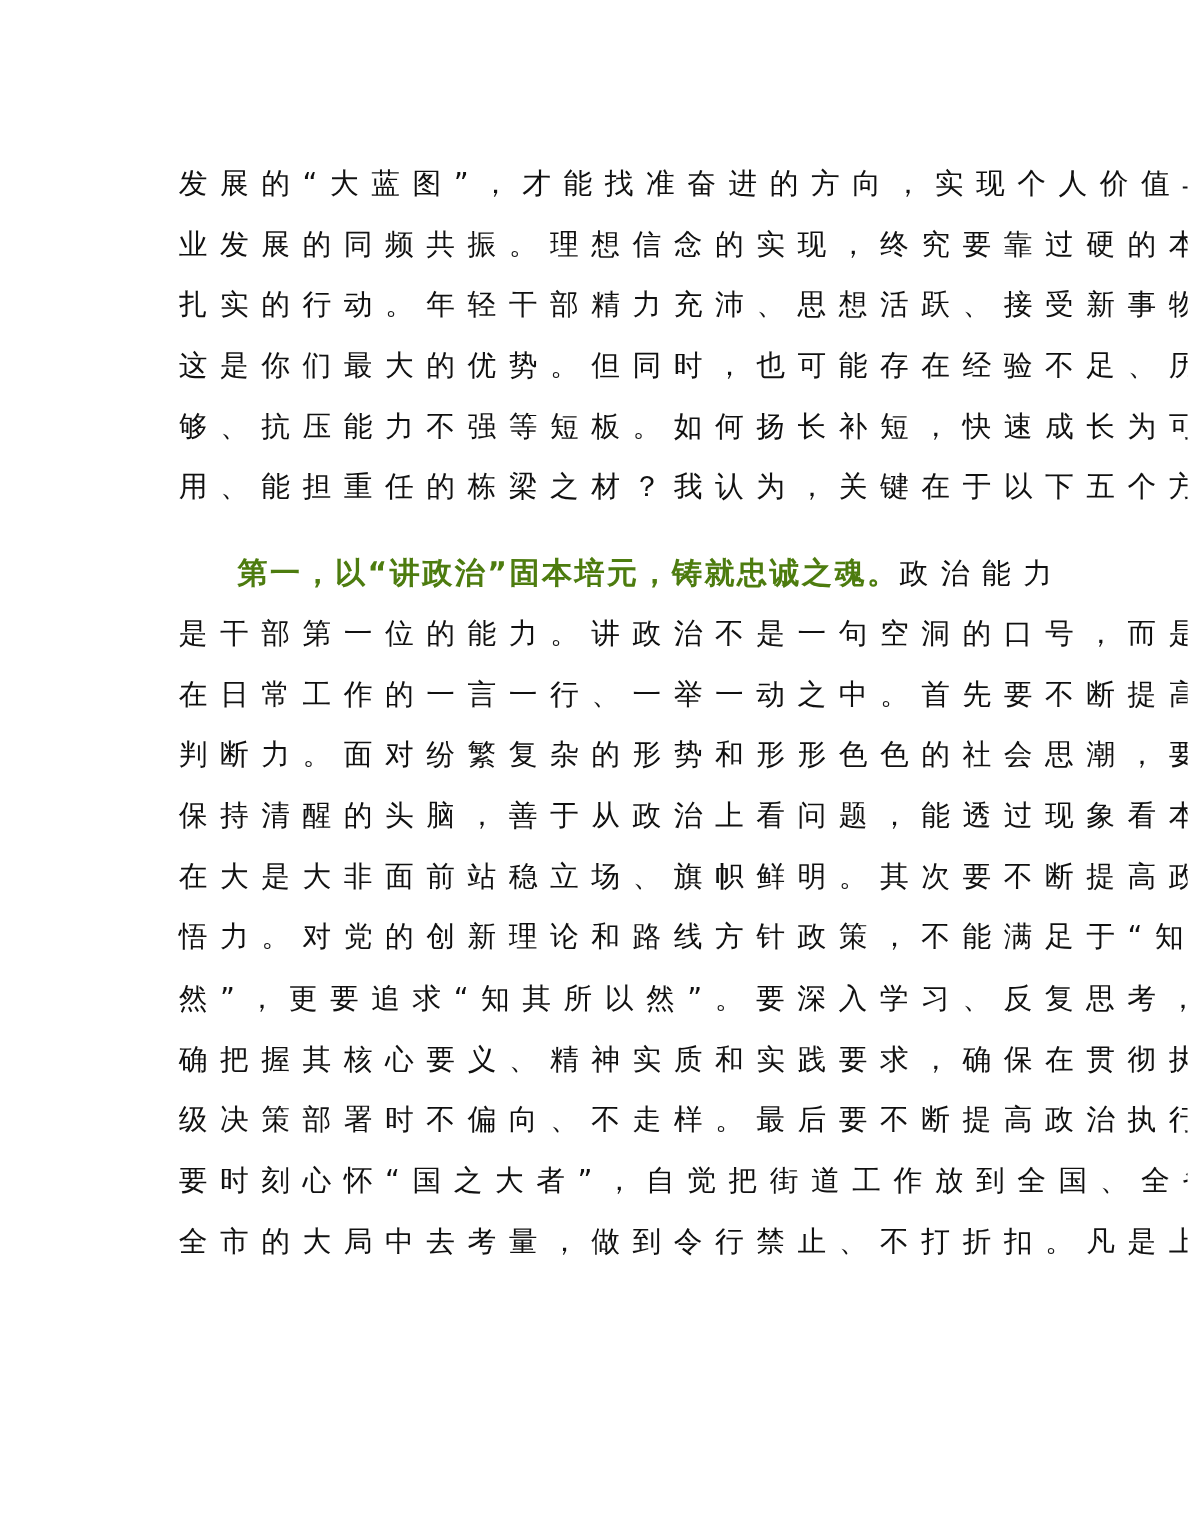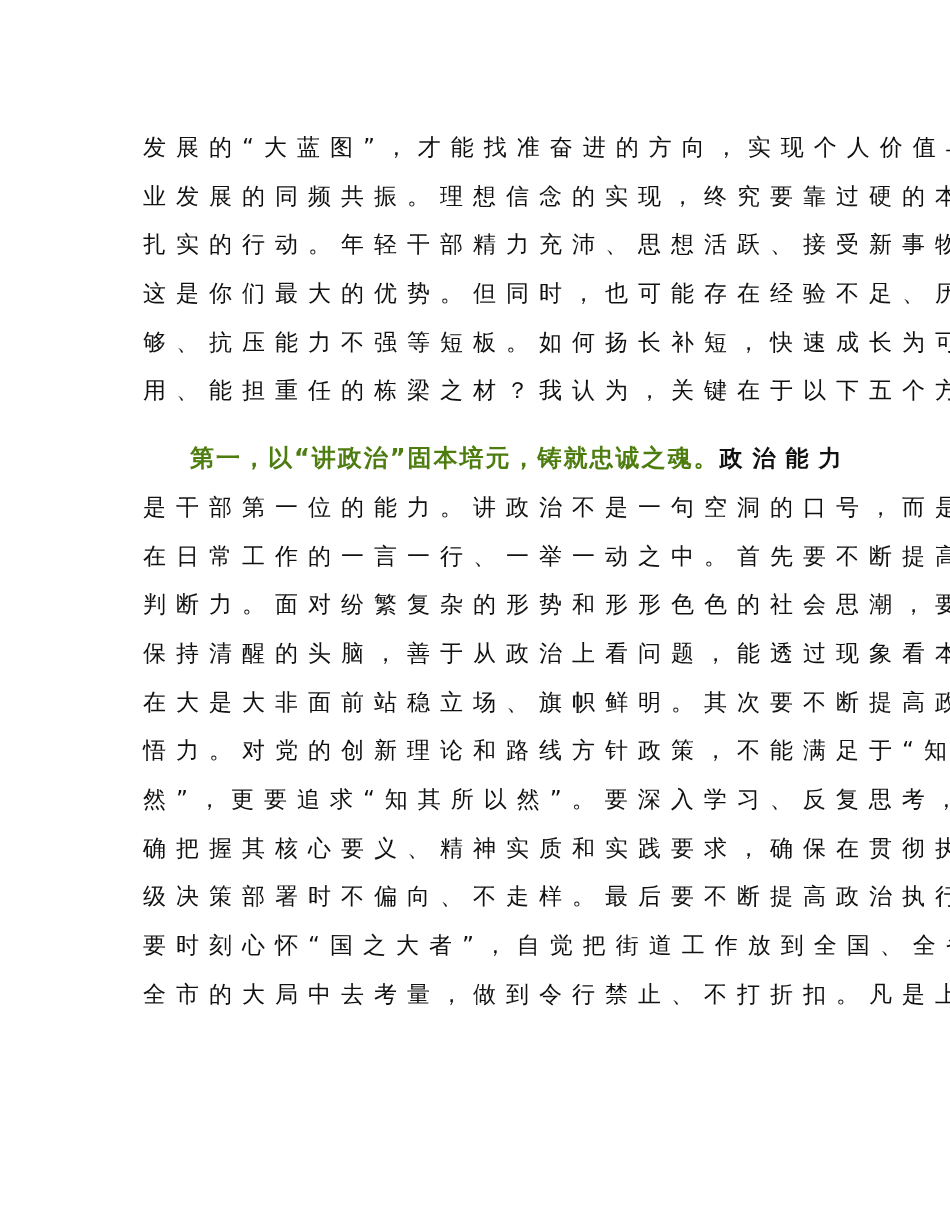--- a/index.html
+++ b/index.html
@@ -47,21 +47,21 @@
     display: inline-block;
     width: 47px;
   }
   .bold {
     font-weight: bold;
     letter-spacing: 2px;
     font-size: 24px;
     color: #4d7c0f;
   }
   .normal-tail {
-    font-weight: bold;
+    font-weight: normal;
   }
 </style>
 </head>
 <body>
 
 <div class="page">
   <div class="content">
 
     <div class="paragraph">
       <span class="line">发展的“大蓝图”，才能找准奋进的方向，实现个人价值与事</span>

